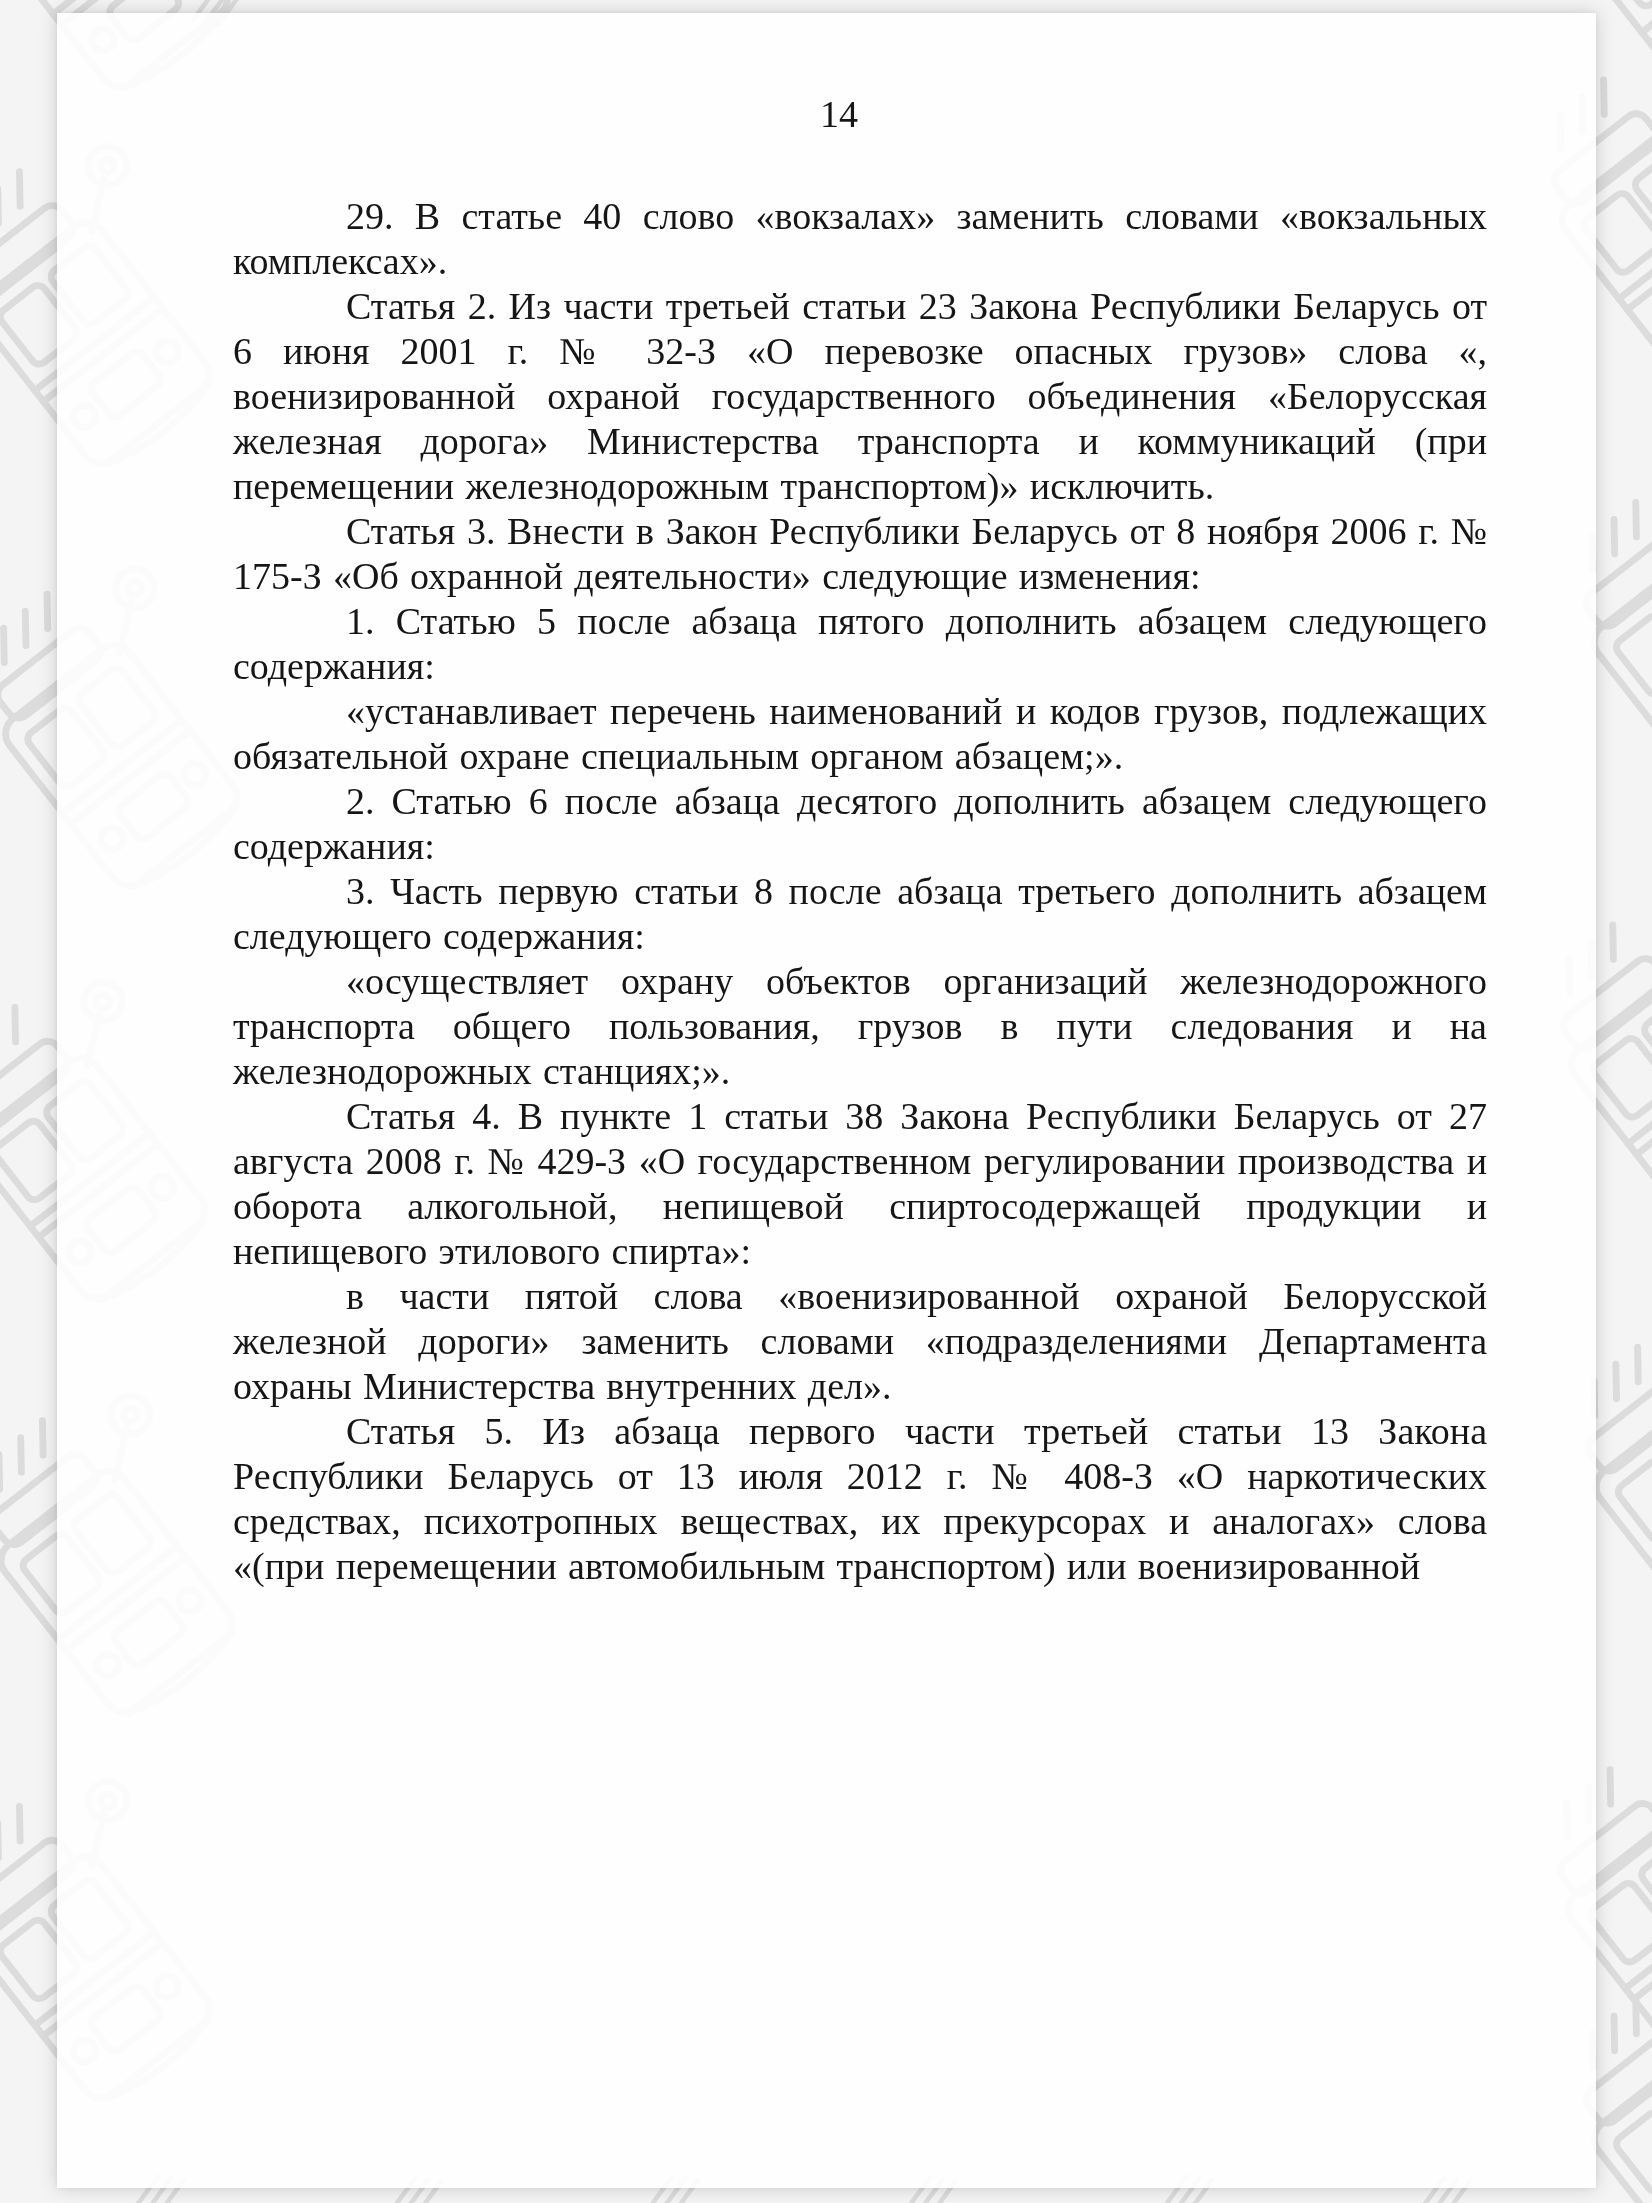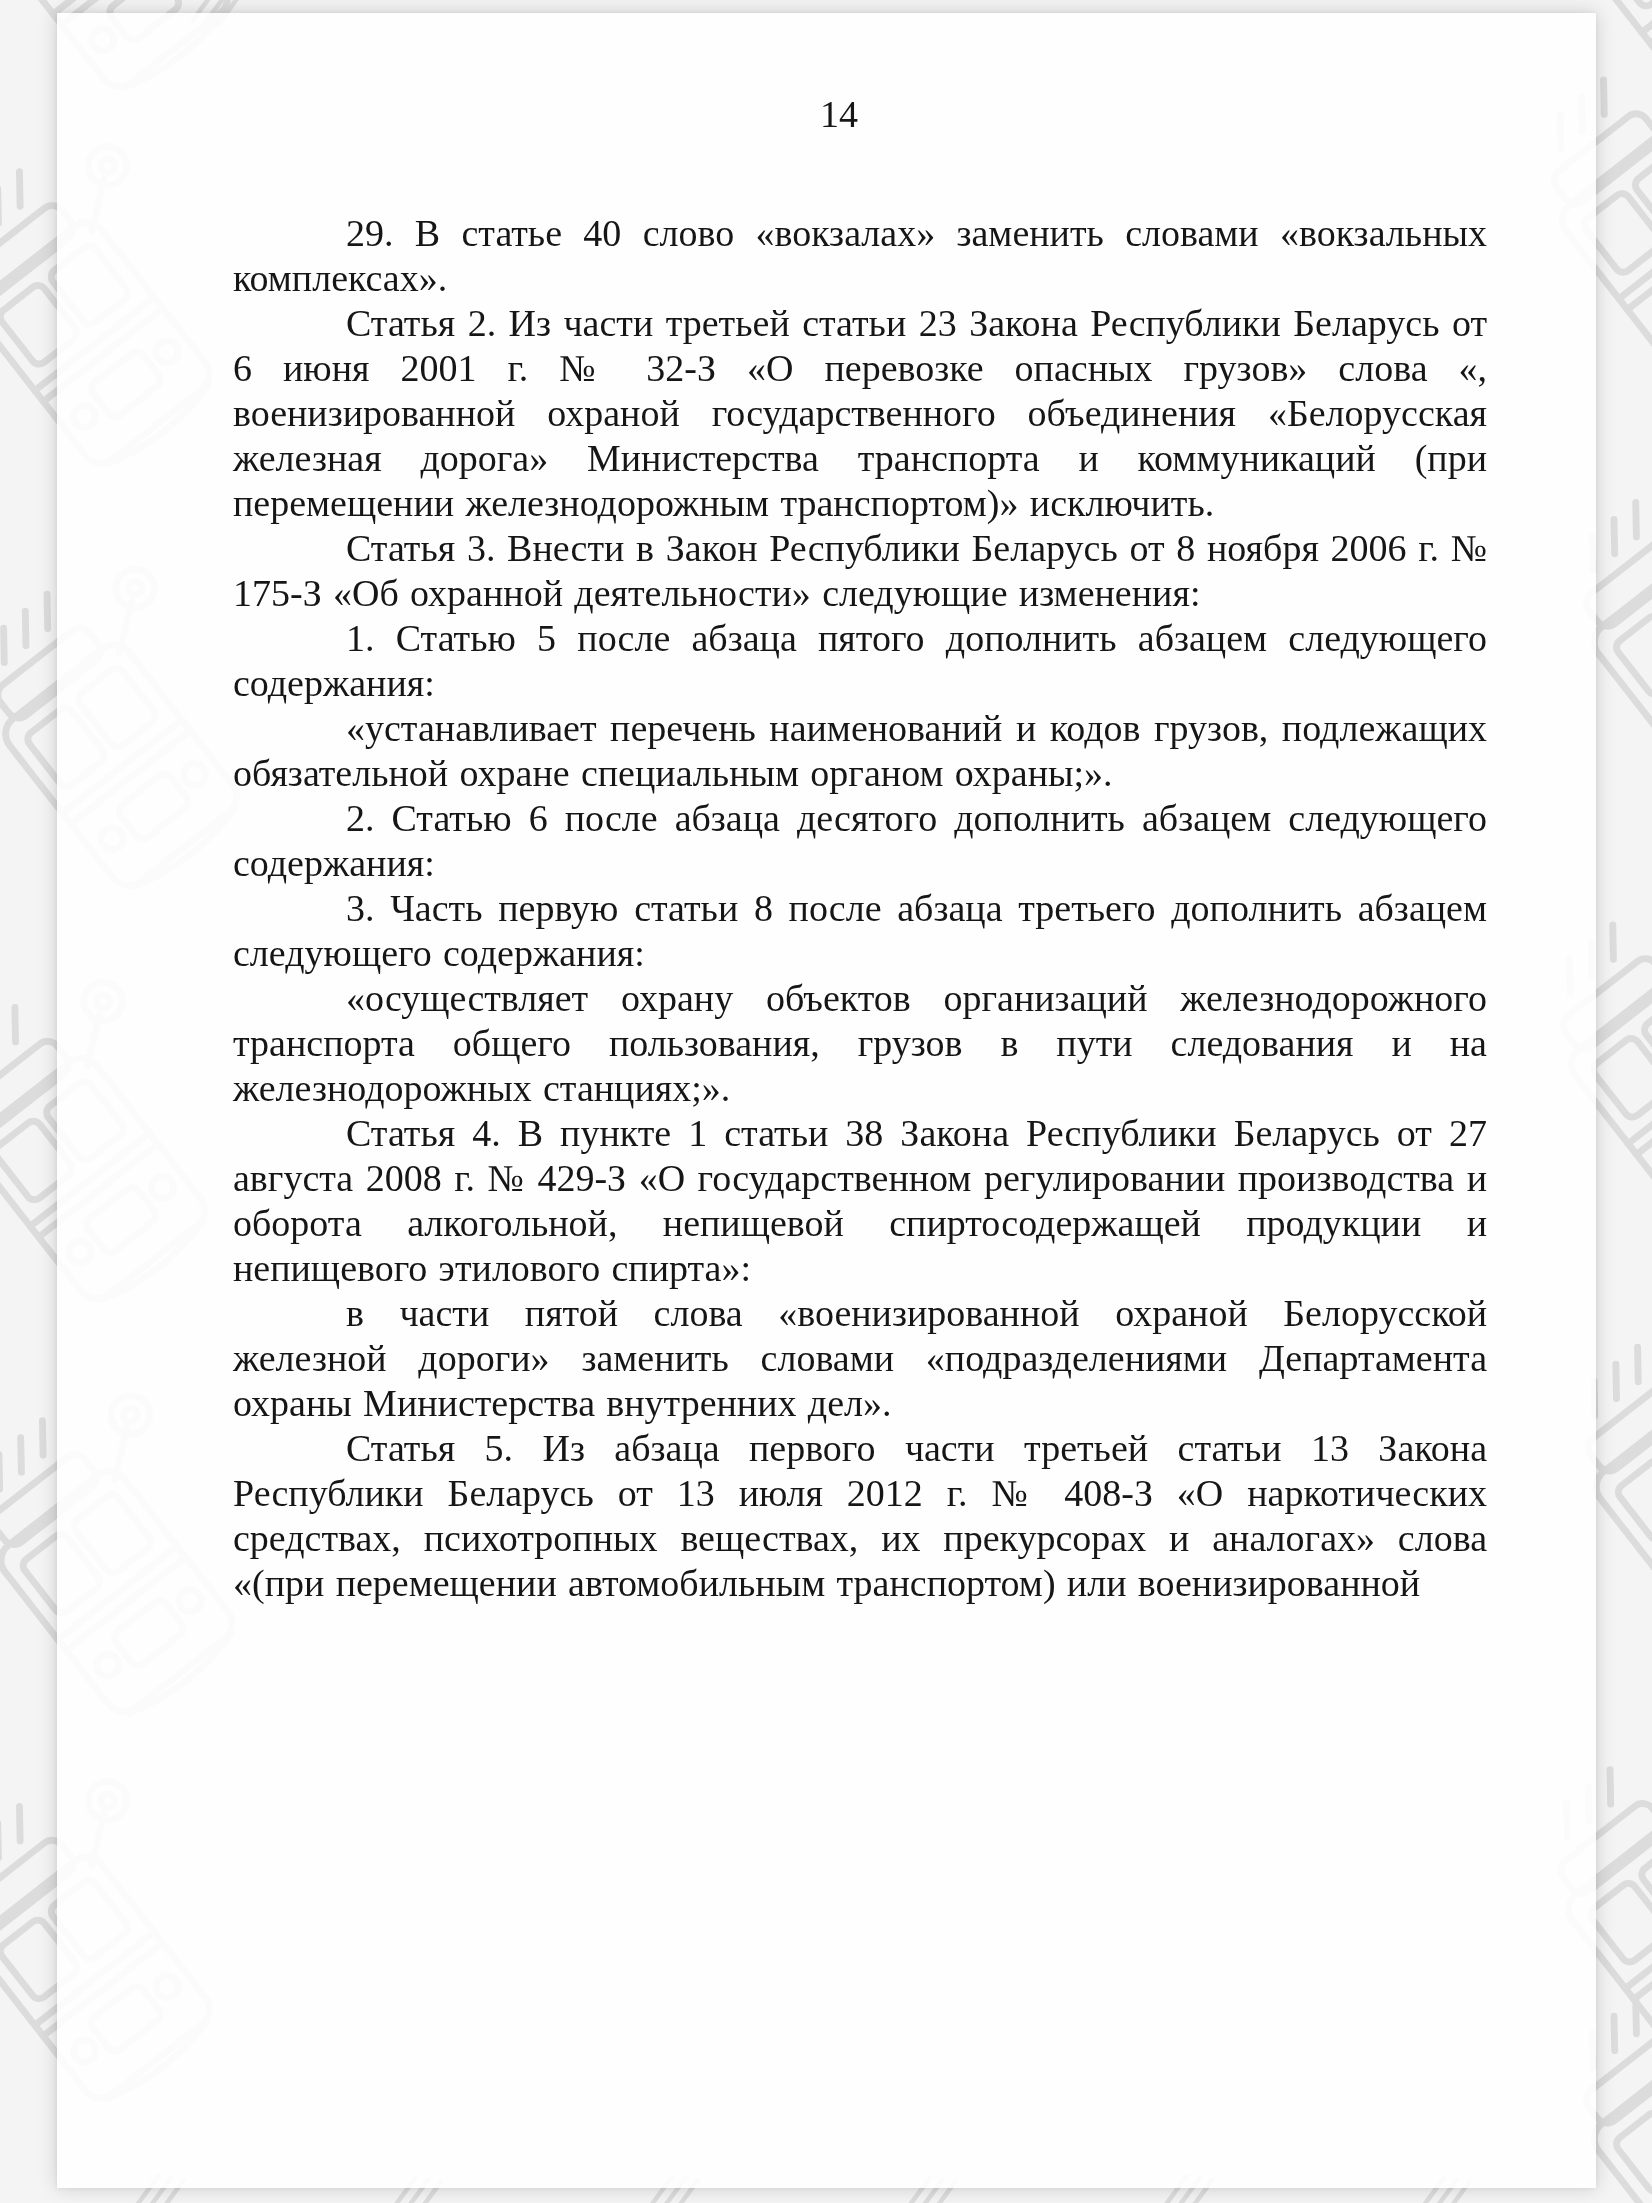--- a/index.html
+++ b/index.html
@@ -38,21 +38,21 @@
     color: #161616;
   }
   .page-number {
     margin-top: 79px;
     margin-right: 42px;
     text-align: center;
     font-size: 38px;
     line-height: 45px;
   }
   .body-text {
-    margin-top: 74px;
+    margin-top: 57px;
   }
   .body-text p {
     margin: 0;
     font-size: 38px;
     line-height: 45px;
     text-align: justify;
     text-indent: 113px;
     word-spacing: 1.8px;
   }
   .lead {
@@ -111,21 +111,21 @@
 <div class="page">
   <div class="content">
 
     <div class="page-number">14</div>
 
     <div class="body-text">
       <p><b class="lead"></b><span>29. В статье 40 слово «вокзалах» заменить словами «вокзальных комплексах».</span></p>
       <p><b class="lead">Статья 2.</b><span> Из части третьей статьи 23 Закона Республики Беларусь от 6 июня 2001 г. № 32-З «О перевозке опасных грузов» слова «, военизированной охраной государственного объединения «Белорусская железная дорога» Министерства транспорта и коммуникаций (при перемещении железнодорожным транспортом)» исключить.</span></p>
       <p><b class="lead">Статья 3.</b><span> Внести в Закон Республики Беларусь от 8 ноября 2006 г. № 175-З «Об охранной деятельности» следующие изменения:</span></p>
       <p><b class="lead"></b><span>1. Статью 5 после абзаца пятого дополнить абзацем следующего содержания:</span></p>
-      <p><b class="lead"></b><span>«устанавливает перечень наименований и кодов грузов, подлежащих обязательной охране специальным органом охраны;».</span></p>
+      <p><b class="lead"></b><span>«устанавливает перечень наименований и кодов грузов, подлежащих обязательной охране специальным органом абзацем;».</span></p>
       <p><b class="lead"></b><span>2. Статью 6 после абзаца десятого дополнить абзацем следующего содержания:</span></p>
       <p><b class="lead"></b><span>3. Часть первую статьи 8 после абзаца третьего дополнить абзацем следующего содержания:</span></p>
       <p><b class="lead"></b><span>«осуществляет охрану объектов организаций железнодорожного транспорта общего пользования, грузов в пути следования и на железнодорожных станциях;».</span></p>
       <p><b class="lead">Статья 4.</b><span> В пункте 1 статьи 38 Закона Республики Беларусь от 27 августа 2008 г. № 429-З «О государственном регулировании производства и оборота алкогольной, непищевой спиртосодержащей продукции и непищевого этилового спирта»:</span></p>
       <p><b class="lead"></b><span>в части пятой слова «военизированной охраной Белорусской железной дороги» заменить словами «подразделениями Департамента охраны Министерства внутренних дел».</span></p>
       <p><b class="lead">Статья 5.</b><span> Из абзаца первого части третьей статьи 13 Закона Республики Беларусь от 13 июля 2012 г. № 408-З «О наркотических средствах, психотропных веществах, их прекурсорах и аналогах» слова «(при перемещении автомобильным транспортом) или военизированной</span></p>
     </div>
 
   </div>
 </div>

